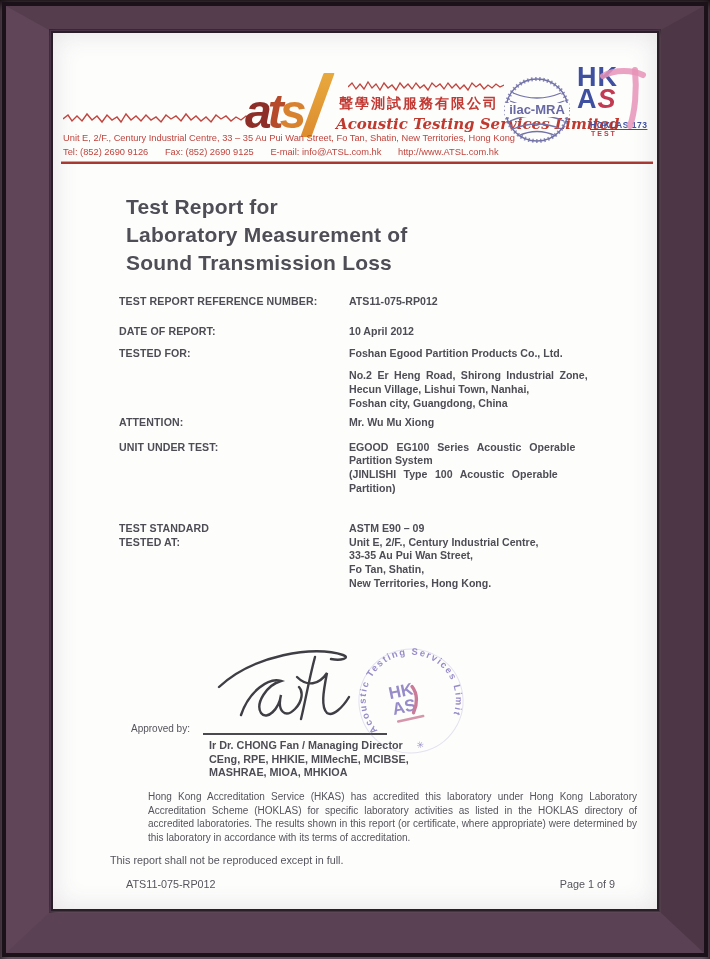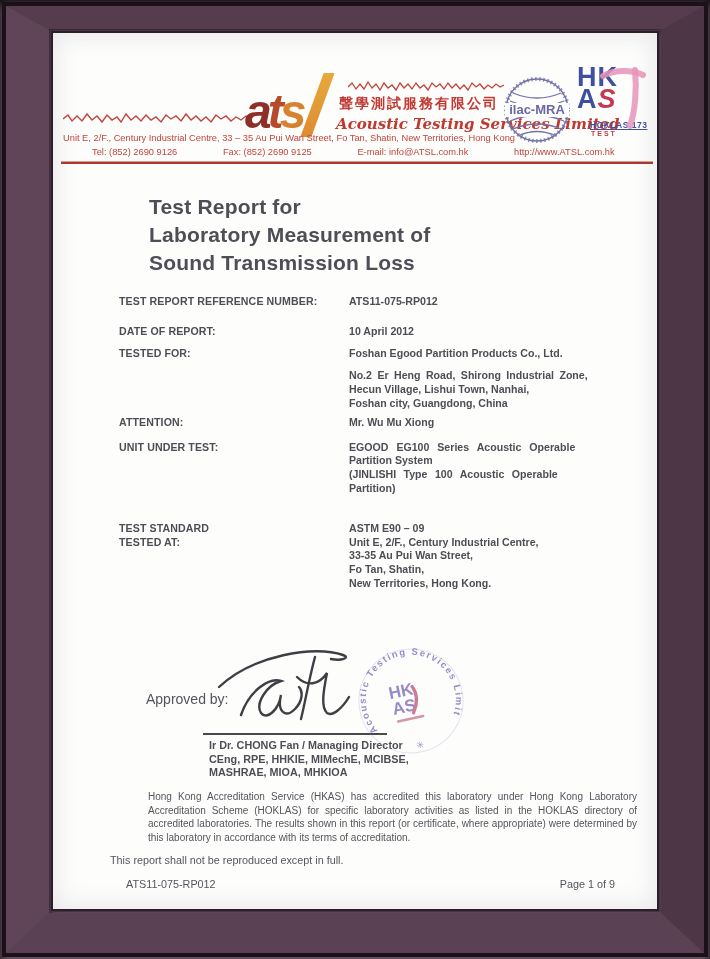--- a/index.html
+++ b/index.html
@@ -21,49 +21,49 @@
   .atsl-logo { position:absolute; left:192px; top:40px; display:flex; align-items:flex-end; height:62px; }
   .atsl-letter { font:italic bold 48px "Liberation Sans", sans-serif; letter-spacing:-4px; line-height:.95; }
   .l-a { color:#8e2e28; } .l-t { color:#b64b2c; } .l-s { color:#d8822f; }
   .atsl-slash { width:11px; height:64px; background:linear-gradient(180deg,#e8a93c,#dd8c30); transform:skewX(-20deg);
                 margin-left:10px; margin-bottom:-2px; border-radius:1px; }
   .cjk-name { position:absolute; left:286px; top:62px; font-size:14px; font-weight:bold; color:#c23a33; letter-spacing:2px; white-space:nowrap; }
   .script-name { position:absolute; left:283px; top:82px; font:italic bold 15px "DejaVu Serif", serif; color:#c0392f; white-space:nowrap; }
   .hdr-contact { position:absolute; left:10px; color:#c0453e; font-size:9.3px; white-space:nowrap; }
   .hdr-line1 { top:100px; }
   .hdr-line2 { top:114px; }
-  .hdr-line2 span { margin-right:14px;margin-left:29px; }
+  .hdr-line2 span { margin-right:14px; }
   .red-rule { position:absolute; left:8px; top:128px; width:592px; height:3px;
               background:linear-gradient(180deg,#dd9a91 0 1px,#a83832 1px 3px); }
 
   .ilac { position:absolute; left:450px; top:42px; }
   .hkas { position:absolute; left:524px; top:33px; width:80px; }
   .hkas-letters { position:relative; width:62px; line-height:.82; font-weight:900; color:#4050a0;
                   font-size:27px; letter-spacing:1px; font-family:"Liberation Sans", sans-serif; }
   .hkas-s { color:#c23a52; font-style:italic; }
   .hkas-brush { position:absolute; left:20px; top:-4px; pointer-events:none; }
   .hoklas { margin-top:10px; font-size:8.5px; font-weight:bold; color:#4050a0; text-decoration:underline; letter-spacing:.5px;padding-left:13px; }
   .hkas-test { font-size:7px; font-weight:bold; color:#c23a42; letter-spacing:2px; margin-left:14px; }
 
   
   .report-title { position:absolute; left:73px; top:160px; font-size:21px; font-weight:bold;
-                  color:#4f4e57; line-height:28px; letter-spacing:.2px;margin-left:23px; }
+                  color:#4f4e57; line-height:28px; letter-spacing:.2px; }
   .fields { position:absolute; left:66px; top:262px; width:492px; color:#4e4d55; }
   .field-row { display:flex; }
   .field-label { width:230px; font-size:10.6px; font-weight:bold; letter-spacing:.1px; }
   .field-value { width:262px; font-size:10.6px; font-weight:bold; }
   .field-value div, .field-label { line-height:13.8px; white-space:nowrap; }
   .gap16{margin-bottom:16px}.gap8{margin-bottom:8px}.gap9{margin-bottom:9px}.gap5{margin-bottom:5px}
   .gap11{margin-bottom:11px}.gap26{margin-bottom:26px}.gap10{}
   .justify-uut .field-value div:nth-child(1){word-spacing:5px}
   .justify-uut .field-value div:nth-child(3){word-spacing:4.5px}
   .justify-addr .field-value div:nth-child(1){word-spacing:2.5px}
 
   
-  .approved-label { position:absolute; left:78px; top:658px; font-size:14px; color:#55545c;margin-left:15px; }
+  .approved-label { position:absolute; left:78px; top:690px; font-size:10px; color:#55545c; }
   .signature { position:absolute; left:158px; top:608px; }
   .sig-line { position:absolute; left:150px; top:700px; width:184px; height:1.6px; background:#4a4950; }
   .approver { position:absolute; left:156px; top:706px; font-size:10.8px; font-weight:bold; color:#4e4d55; line-height:13.5px; white-space:nowrap; }
   .stamp { position:absolute; left:300px; top:610px; transform:rotate(-12deg); opacity:.88; }
 
   
   .accreditation { position:absolute; left:73px; top:757px; width:489px; font-size:10px; color:#55545c;
                    line-height:13.6px; text-align:justify;margin-left:22px; }
   .repro-note { position:absolute; left:57px; top:821px; font-size:10.8px; color:#55545c; }
   .page-row { position:absolute; left:73px; top:845px; width:489px; display:flex; justify-content:space-between;

